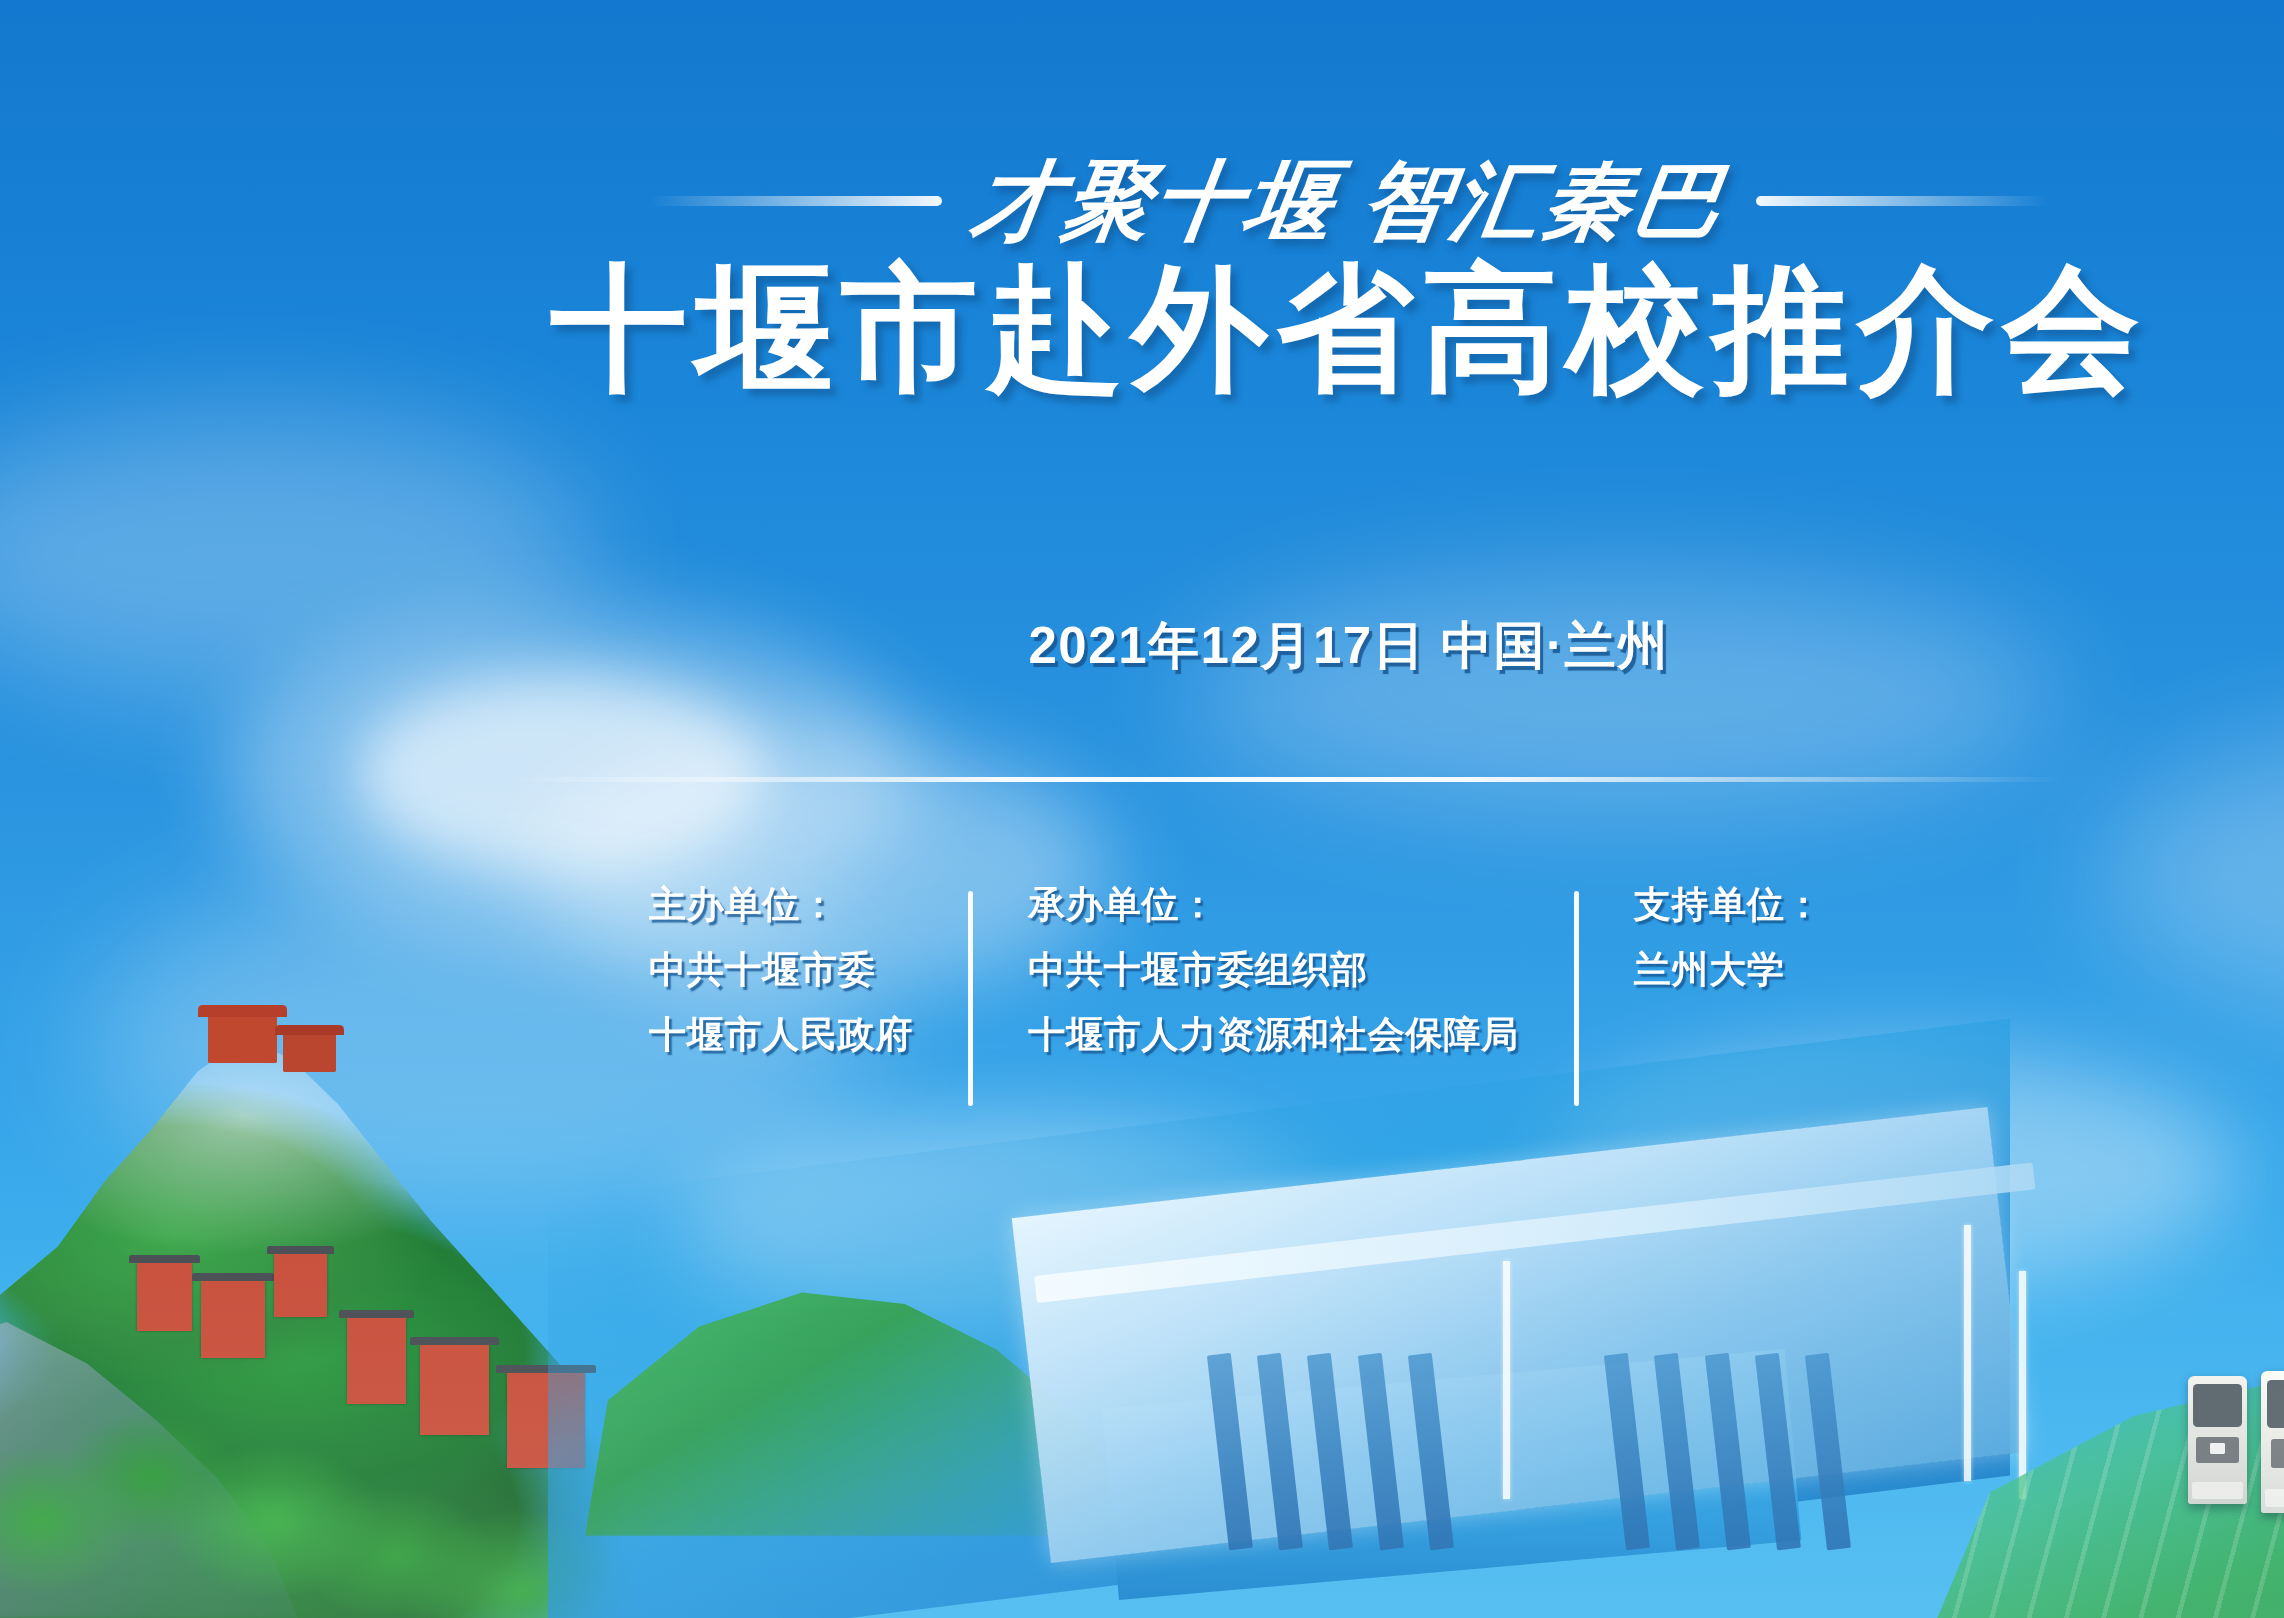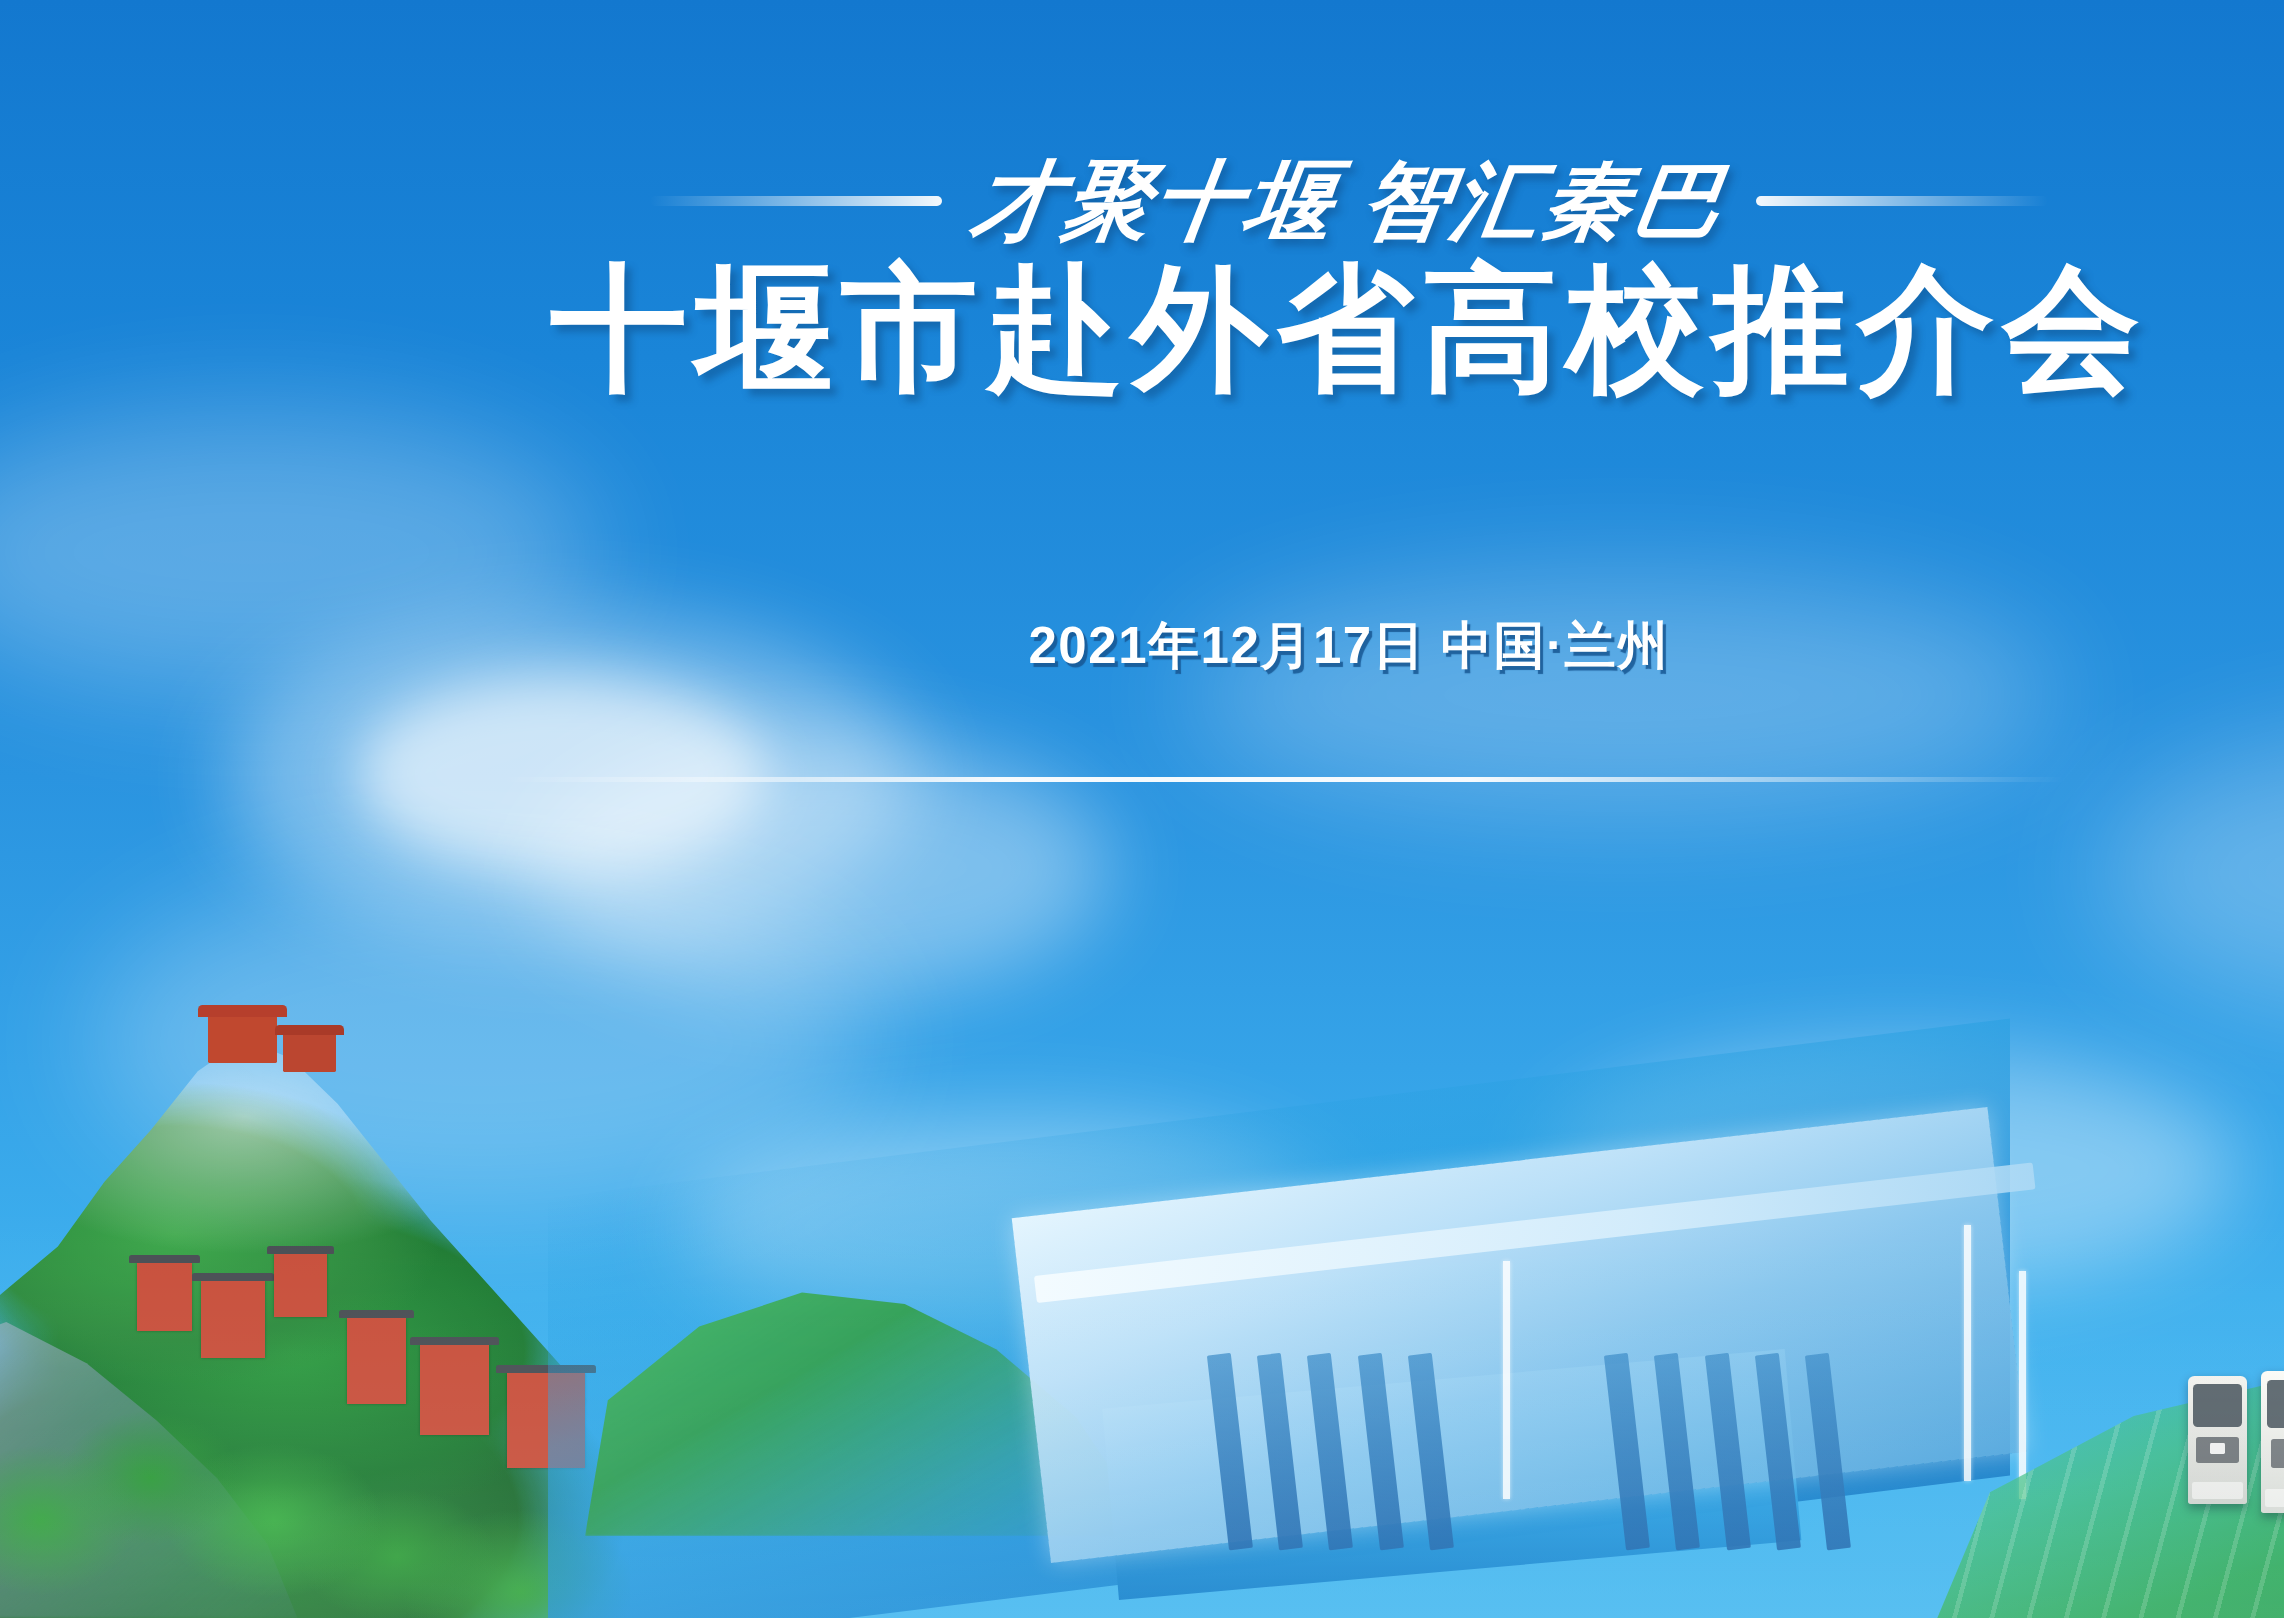--- a/index.html
+++ b/index.html
@@ -252,16 +252,38 @@
       <div class="tagline"><span>才聚十堰</span><span class="sp"></span><span>智汇秦巴</span></div>
       <div class="rule right"></div>
     </div>
 
     <div class="maintitle">十堰市赴外省高校推介会</div>
 
     <div class="datebar">2021年12月17日 中国·兰州</div>
 
     <div class="thinline"></div>
 
+    <div class="orgs">
+      <div class="org-col">
+        <div class="org-label">主办单位：</div>
+        <div class="org-line">中共十堰市委</div>
+        <div class="org-line">十堰市人民政府</div>
+      </div>
+
+      <div class="vdiv"></div>
+
+      <div class="org-col">
+        <div class="org-label">承办单位：</div>
+        <div class="org-line">中共十堰市委组织部</div>
+        <div class="org-line">十堰市人力资源和社会保障局</div>
+      </div>
+
+      <div class="vdiv"></div>
+
+      <div class="org-col">
+        <div class="org-label">支持单位：</div>
+        <div class="org-line">兰州大学</div>
+      </div>
+    </div>
 
   </div>
 </div>
 
 
 </body></html>

